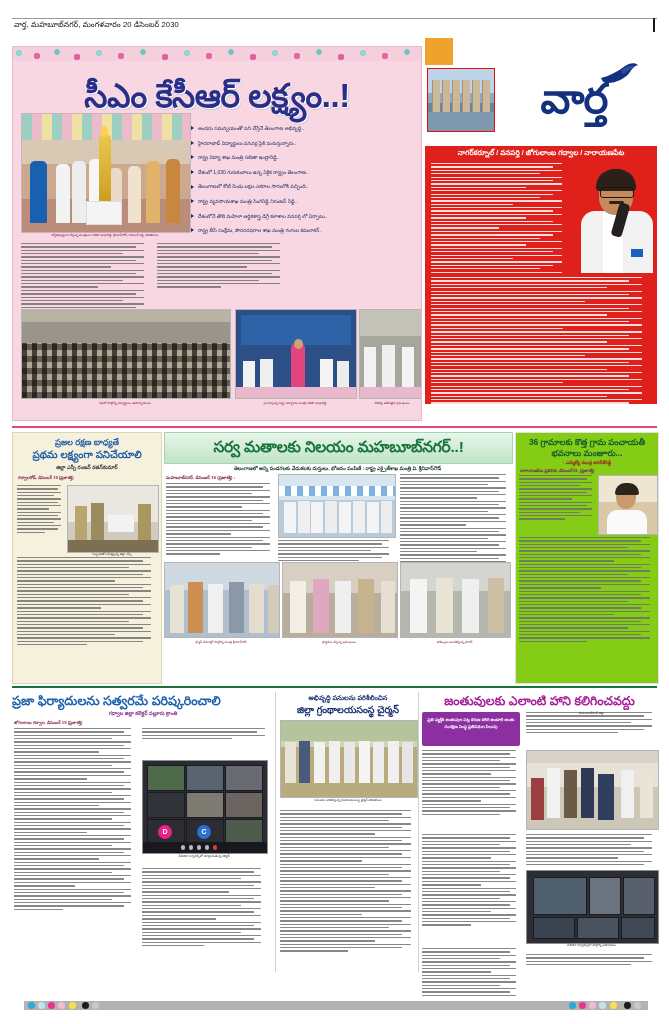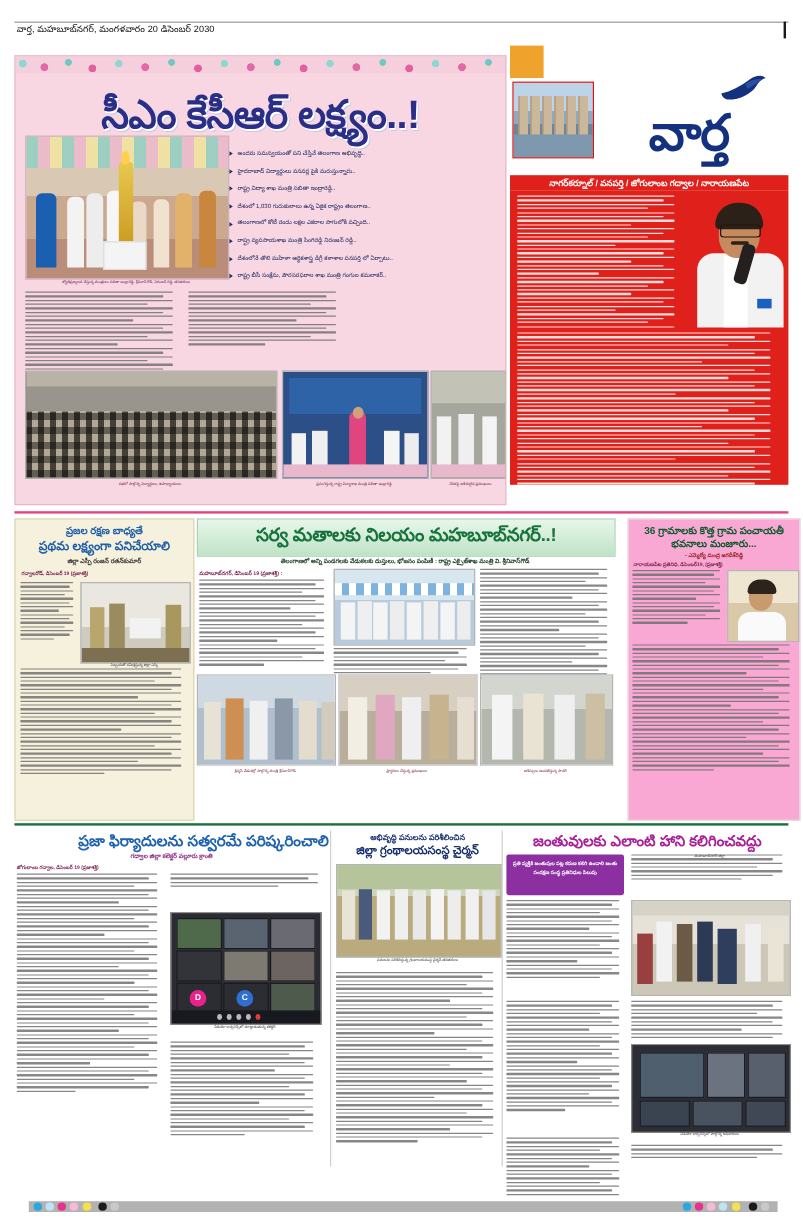--- a/index.html
+++ b/index.html
@@ -21,21 +21,21 @@
 
   
   .masthead{position:absolute;left:425px;top:38px;width:232px;height:110px;}
   .mh-red{position:absolute;left:27px;top:0;width:205px;height:27px;background:#e0201b;}
   .mh-red span{position:absolute;left:0;right:0;top:2px;text-align:center;color:#fff;font-size:17px;font-weight:bold;letter-spacing:.2px;}
   .mh-orange{position:absolute;left:0;top:0;width:28px;height:27px;background:#f0a32c;}
   .mh-dampic{position:absolute;left:2px;top:30px;width:66px;height:62px;border:1.5px solid #d11;background:linear-gradient(#bcd3e8 0 38%,#8fa9c0 38% 55%,#6d8598 55% 100%);overflow:hidden;}
   .dam-pier{position:absolute;top:18%;width:7px;height:58%;background:#cbb79a;border-left:1px solid #a8927a;}
   .dam-water{position:absolute;left:0;right:0;bottom:0;height:30%;background:#7e99ad;}
   .mh-word{position:absolute;left:66px;top:26px;width:166px;height:70px;}
-  .mh-word .v{position:absolute;left:0;top:6px;width:166px;text-align:center;color:#13317e;font-size:42px;font-weight:bold;line-height:58px;letter-spacing:-1px;margin-top:12px;}
+  .mh-word .v{position:absolute;left:0;top:6px;width:166px;text-align:center;color:#13317e;font-size:42px;font-weight:bold;line-height:58px;letter-spacing:-1px;}
   .dove{position:absolute;right:18px;top:-2px;width:40px;height:22px;}
   .mh-sub{position:absolute;left:425px;top:146px;width:232px;height:13px;background:#e0201b;}
   .mh-sub span{position:absolute;left:0;right:0;top:1.5px;text-align:center;color:#fff;font-size:7.2px;font-weight:bold;white-space:nowrap;}
 
   
   .redblock{position:absolute;left:425px;top:159px;width:232px;height:245px;background:#e0201b;overflow:hidden;}
   .redblock .lines i{background:#fff;opacity:.85;height:1.3px;margin-bottom:2.1px;}
   .rb-text{position:absolute;left:6px;top:4px;width:136px;}
   .rb-text2{position:absolute;left:6px;top:118px;width:220px;}
   .rb-portrait{position:absolute;right:2px;top:2px;width:86px;height:112px;overflow:hidden;}
@@ -113,32 +113,32 @@
   .s2m-title{position:absolute;left:0;right:0;top:5px;text-align:center;font-size:15.4px;color:#17733b;font-weight:bold;letter-spacing:-.2px;}
   .s2m-sub{position:absolute;left:0;right:0;top:41px;text-align:center;font-size:5.0px;color:#14361f;font-weight:bold;white-space:nowrap;}
   .s2m-dl{position:absolute;left:2px;top:51px;font-size:4.4px;color:#7a1f4a;font-weight:bold;}
   .s2m-c1{position:absolute;left:2px;top:59px;width:108px;}
   .s2m-pic{position:absolute;left:114px;top:50px;width:116px;height:62px;border:1px solid #b5b5b5;background:#cdd7de;overflow:hidden;}
   .s2m-c3{position:absolute;left:236px;top:50px;width:110px;}
   .s2m-c2{position:absolute;left:114px;top:116px;width:116px;}
   .s2m-photos{position:absolute;left:0;top:138px;width:347px;height:80px;}
   .s2m-ph{position:absolute;top:0;height:74px;border:1px solid #b5b5b5;overflow:hidden;}
 
-  .s2-right{position:absolute;left:503px;top:8px;width:142px;height:250px;background:#f9a8d4;border:1px solid #e6dede;margin-left:8px;}
+  .s2-right{position:absolute;left:503px;top:8px;width:142px;height:250px;background:#84cc16;border:1px solid #e6dede;}
   .s2r-h{position:absolute;left:0;right:0;top:4px;text-align:center;font-size:8.4px;color:#0f5b2e;font-weight:bold;line-height:11px;}
   .s2r-by{position:absolute;left:0;right:0;top:27px;text-align:center;font-size:4.6px;color:#9a2020;font-weight:bold;}
   .s2r-dl{position:absolute;left:4px;top:35px;font-size:4.2px;color:#7a1f4a;font-weight:bold;}
   .s2r-pic{position:absolute;left:82px;top:42px;width:58px;height:58px;border:1px solid #b5b5b5;background:#d8cdbc;overflow:hidden;}
   .s2r-c1{position:absolute;left:3px;top:42px;width:76px;}
   .s2r-full{position:absolute;left:3px;top:104px;width:136px;}
 
   
   .s3{position:absolute;left:12px;top:692px;width:645px;height:282px;}
   .s3a{position:absolute;left:0;top:0;width:262px;height:282px;}
-  .s3a-h{position:absolute;left:0;right:0;top:2px;text-align:right;font-size:12.6px;color:#1f63b0;font-weight:bold;}
+  .s3a-h{position:absolute;left:0;right:0;top:2px;text-align:left;font-size:12.6px;color:#1f63b0;font-weight:bold;}
   .s3a-s{position:absolute;left:0;right:0;top:18px;text-align:center;font-size:5.2px;color:#8a2f8a;font-weight:bold;}
   .s3a-dl{position:absolute;left:2px;top:28px;font-size:4.2px;color:#7a1f4a;font-weight:bold;}
   .s3a-c1{position:absolute;left:2px;top:36px;width:122px;}
   .s3a-c2{position:absolute;left:130px;top:36px;width:128px;}
   .s3a-vc{position:absolute;left:130px;top:68px;width:124px;height:92px;border:1px solid #8f8f8f;background:#2b2b33;overflow:hidden;}
   .vcell{position:absolute;background:#4a5560;border:.6px solid #1b1b22;}
   .vbar{position:absolute;left:0;right:0;bottom:0;height:11px;background:#18181f;}
   .vdot{position:absolute;bottom:3.2px;width:4.4px;height:4.4px;border-radius:50%;}
 
   .s3b{position:absolute;left:266px;top:0;width:140px;height:282px;}

